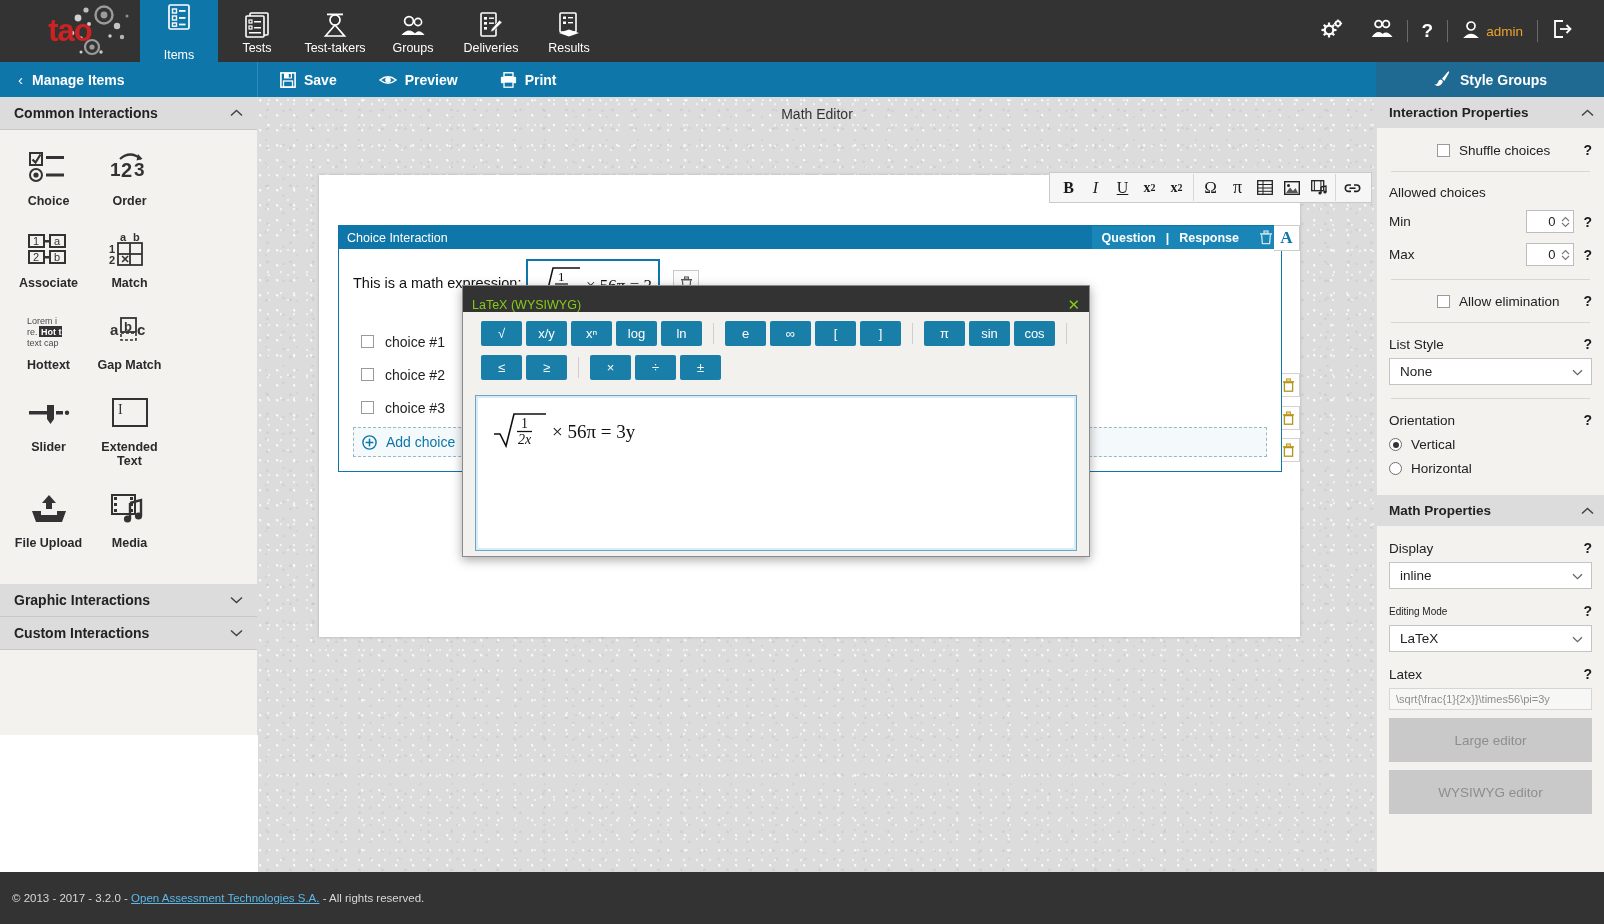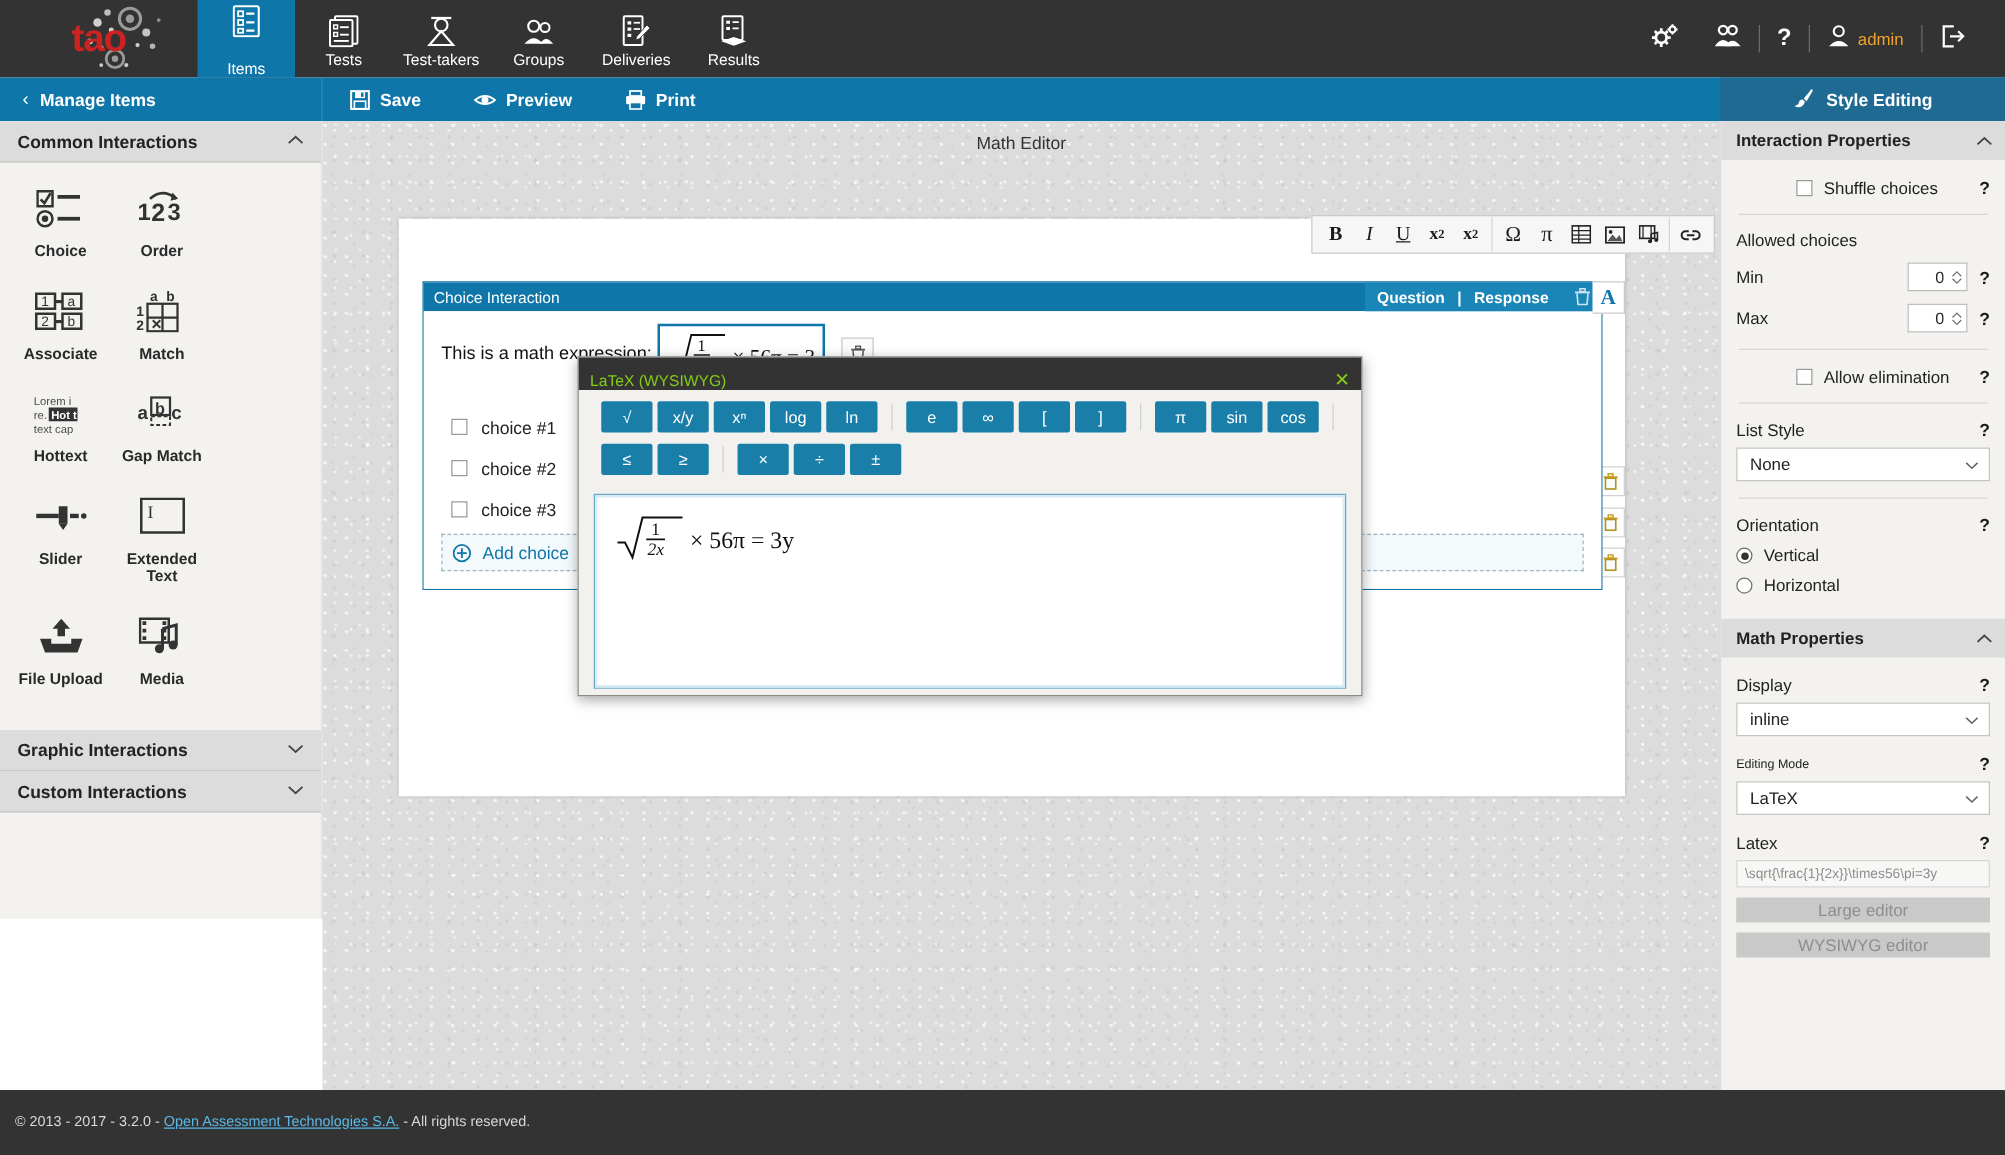--- a/index.html
+++ b/index.html
@@ -10,21 +10,21 @@
     background: #fff;
   }
   body { position: relative; }
 
   
   .topbar {
     position: absolute; top: 0; left: 0; width: 1604px; height: 62px;
     background: #333333; display: flex; align-items: stretch;
   }
   .logo-zone {
-    width: 158px; display: flex; align-items: center; justify-content: center;
+    width: 140px; display: flex; align-items: center; justify-content: center;
     position: relative;
   }
   .logo-text {
     font-size: 31px; font-weight: bold; color: #cc2222;
     letter-spacing: -1px; font-family: "Liberation Sans", sans-serif;
     position: relative; z-index: 2;
   }
   .logo-dots { position: absolute; left: 62px; top: 4px; width: 74px; height: 54px; }
   .nav-item {
     width: 78px; display: flex; flex-direction: column; align-items: center;
@@ -256,21 +256,21 @@
     margin-right: 9px; display: flex; align-items: center; justify-content: center;
     background: #fff;
   }
   .radio .dot { width: 6px; height: 6px; border-radius: 50%; background: #333; }
   .latex-field {
     width: 100%; height: 22px; border: 1px solid #d6d6d6; background: #f7f7f5;
     font-size: 11px; color: #8d8d8d; padding: 0 6px; outline: none;
     font-family: "Liberation Sans", sans-serif;
   }
   .dis-btn {
-    width: 100%; height: 20px; background: #c9c9c9; color: #8e8e8e;
+    width: 100%; height: 44px; background: #c9c9c9; color: #8e8e8e;
     display: flex; align-items: center; justify-content: center;
     font-size: 13.5px; margin-top: 8px; cursor: default;
   }
 
   
   .footer {
     position: absolute; bottom: 0; left: 0; width: 1604px; height: 52px;
     background: #333333; display: flex; align-items: center; padding-left: 12px;
   }
   .footer-text { color: #d8d8d8; font-size: 11.5px; }
@@ -484,21 +484,21 @@
       <span>Print</span>
     </div>
   </div>
   <div class="styleeditor-tab">
     <span class="brush">
       <svg width="17" height="16" viewBox="0 0 17 16">
           <path d="M15.5 1 L9 8.8 L11.3 11 L16.2 2.6 Z" fill="#fff"></path>
           <path d="M8 9.5 Q5.5 9.5 5 12.2 Q4.6 14.2 1.5 14.8 Q4.5 17 7.5 15 Q10 13.4 9.8 11 Z" fill="#fff"></path>
         </svg>
     </span>
-    <span>Style Editing</span>
+    <span>Style Groups</span>
   </div>
 </div>
 
 <div class="sidebar">
   <div class="sec-head">
     <span>Common Interactions</span>
     <span class="caret">
       <svg width="13" height="8" viewBox="0 0 13 8">
           <path d="M1 6.5 L6.5 1.5 L12 6.5" fill="none" stroke="#444" stroke-width="1.5"></path>
         </svg>

